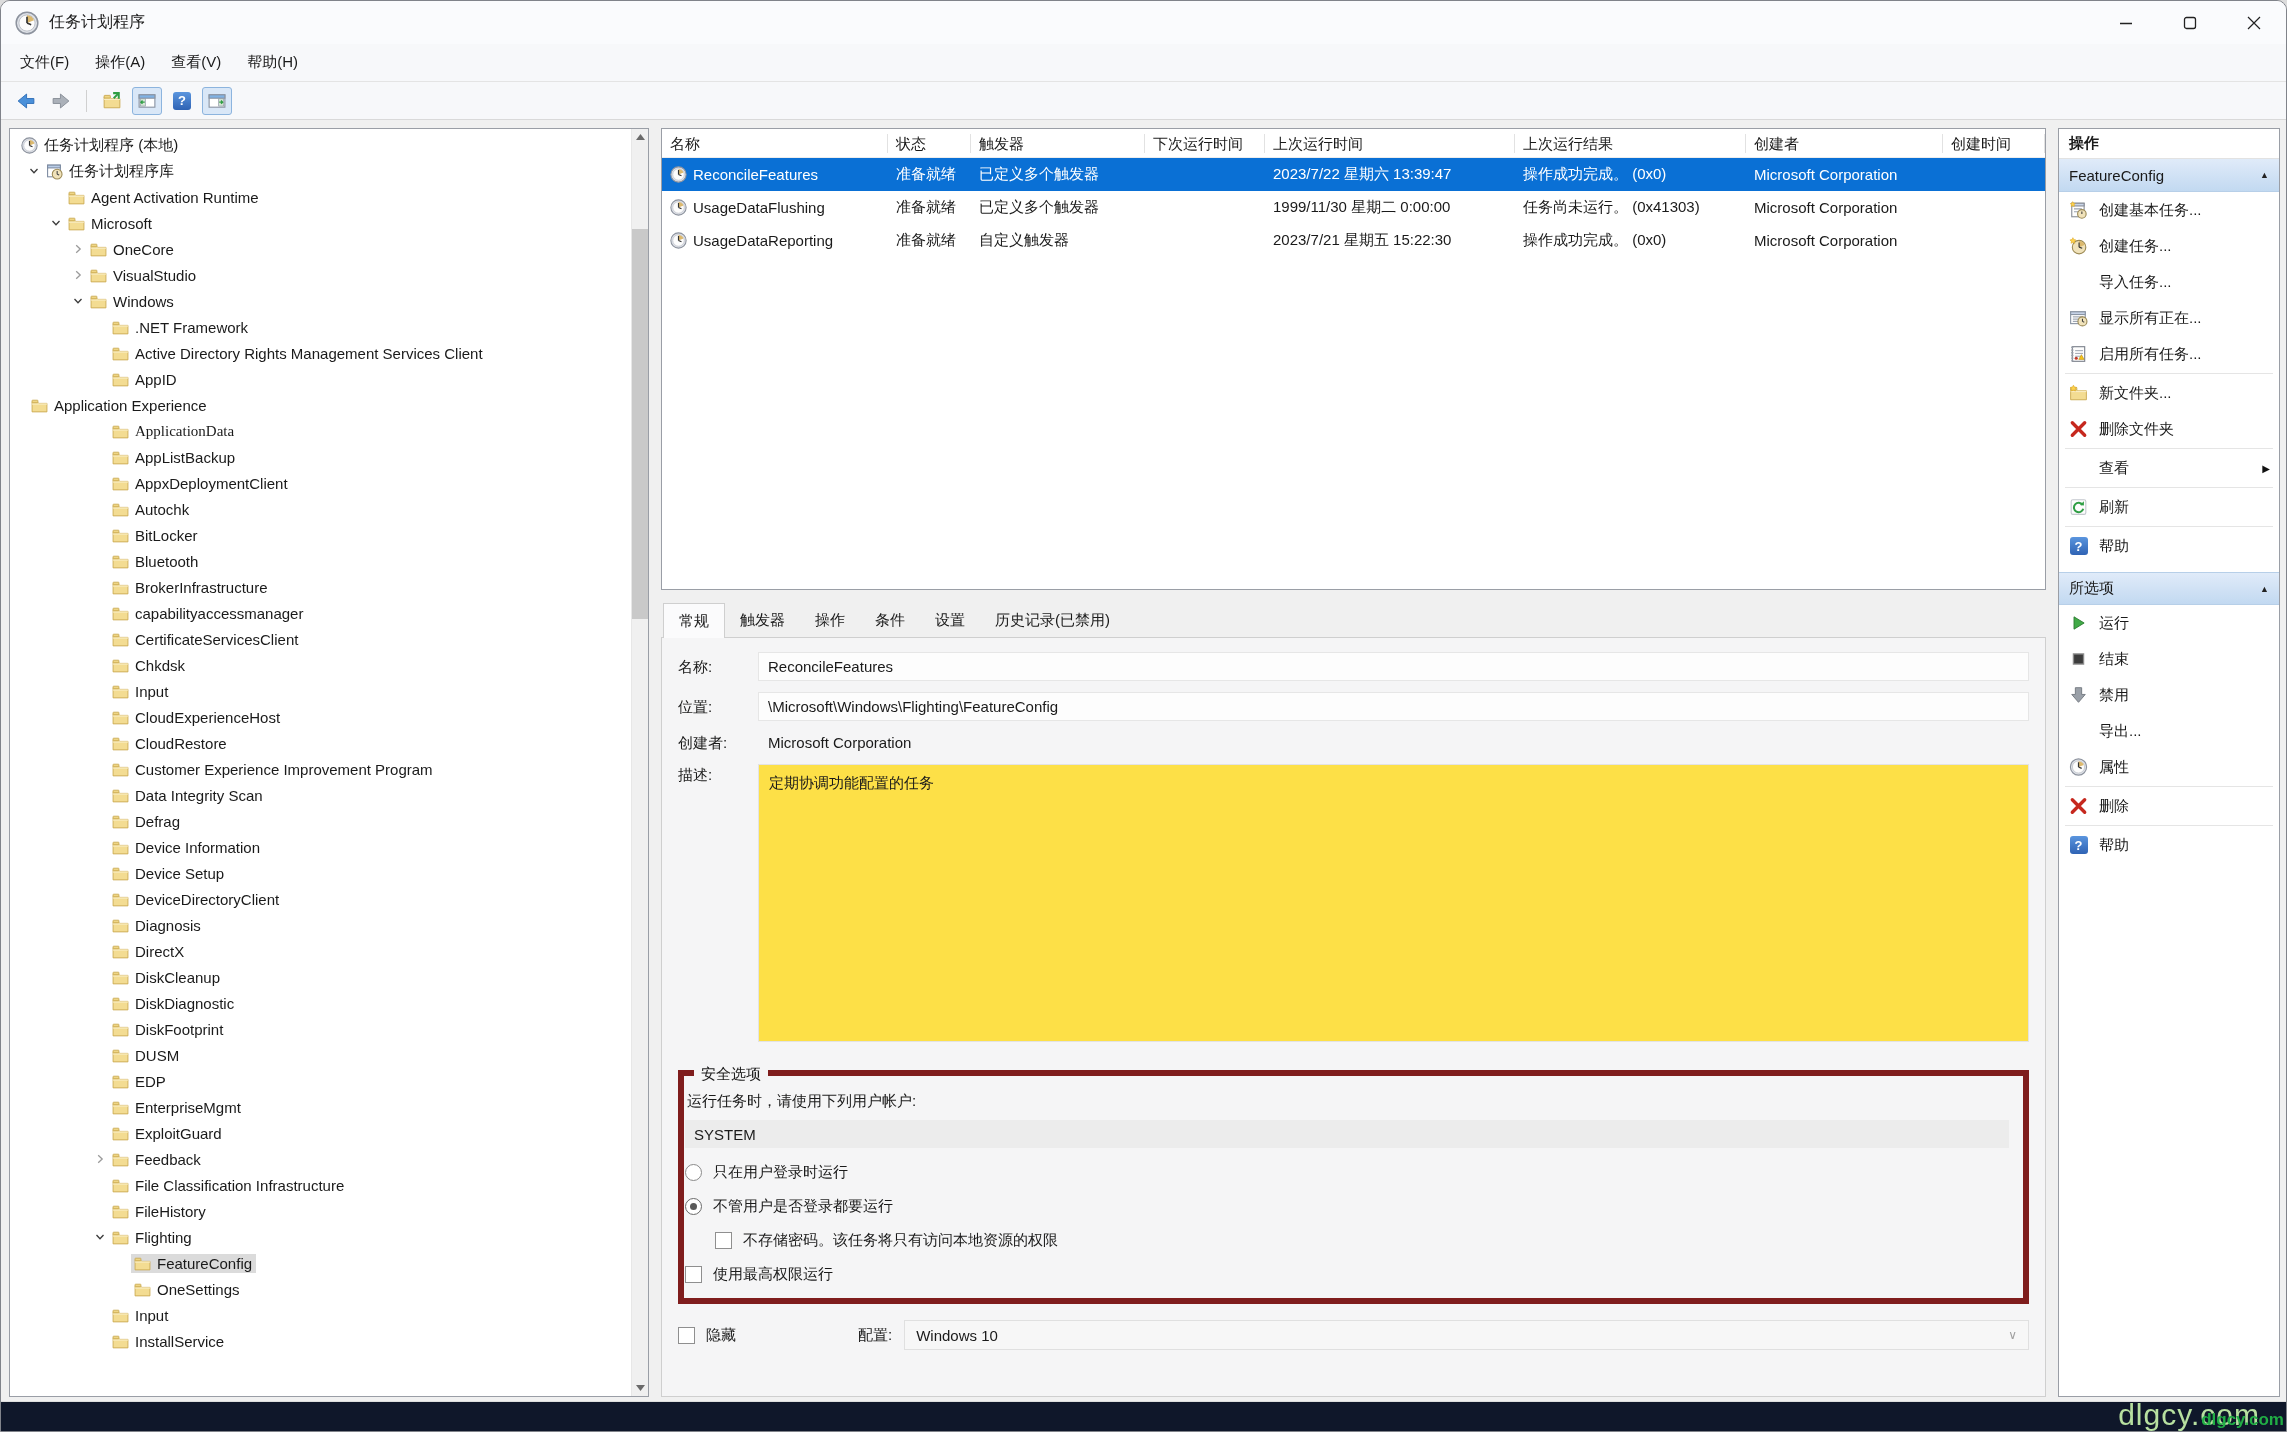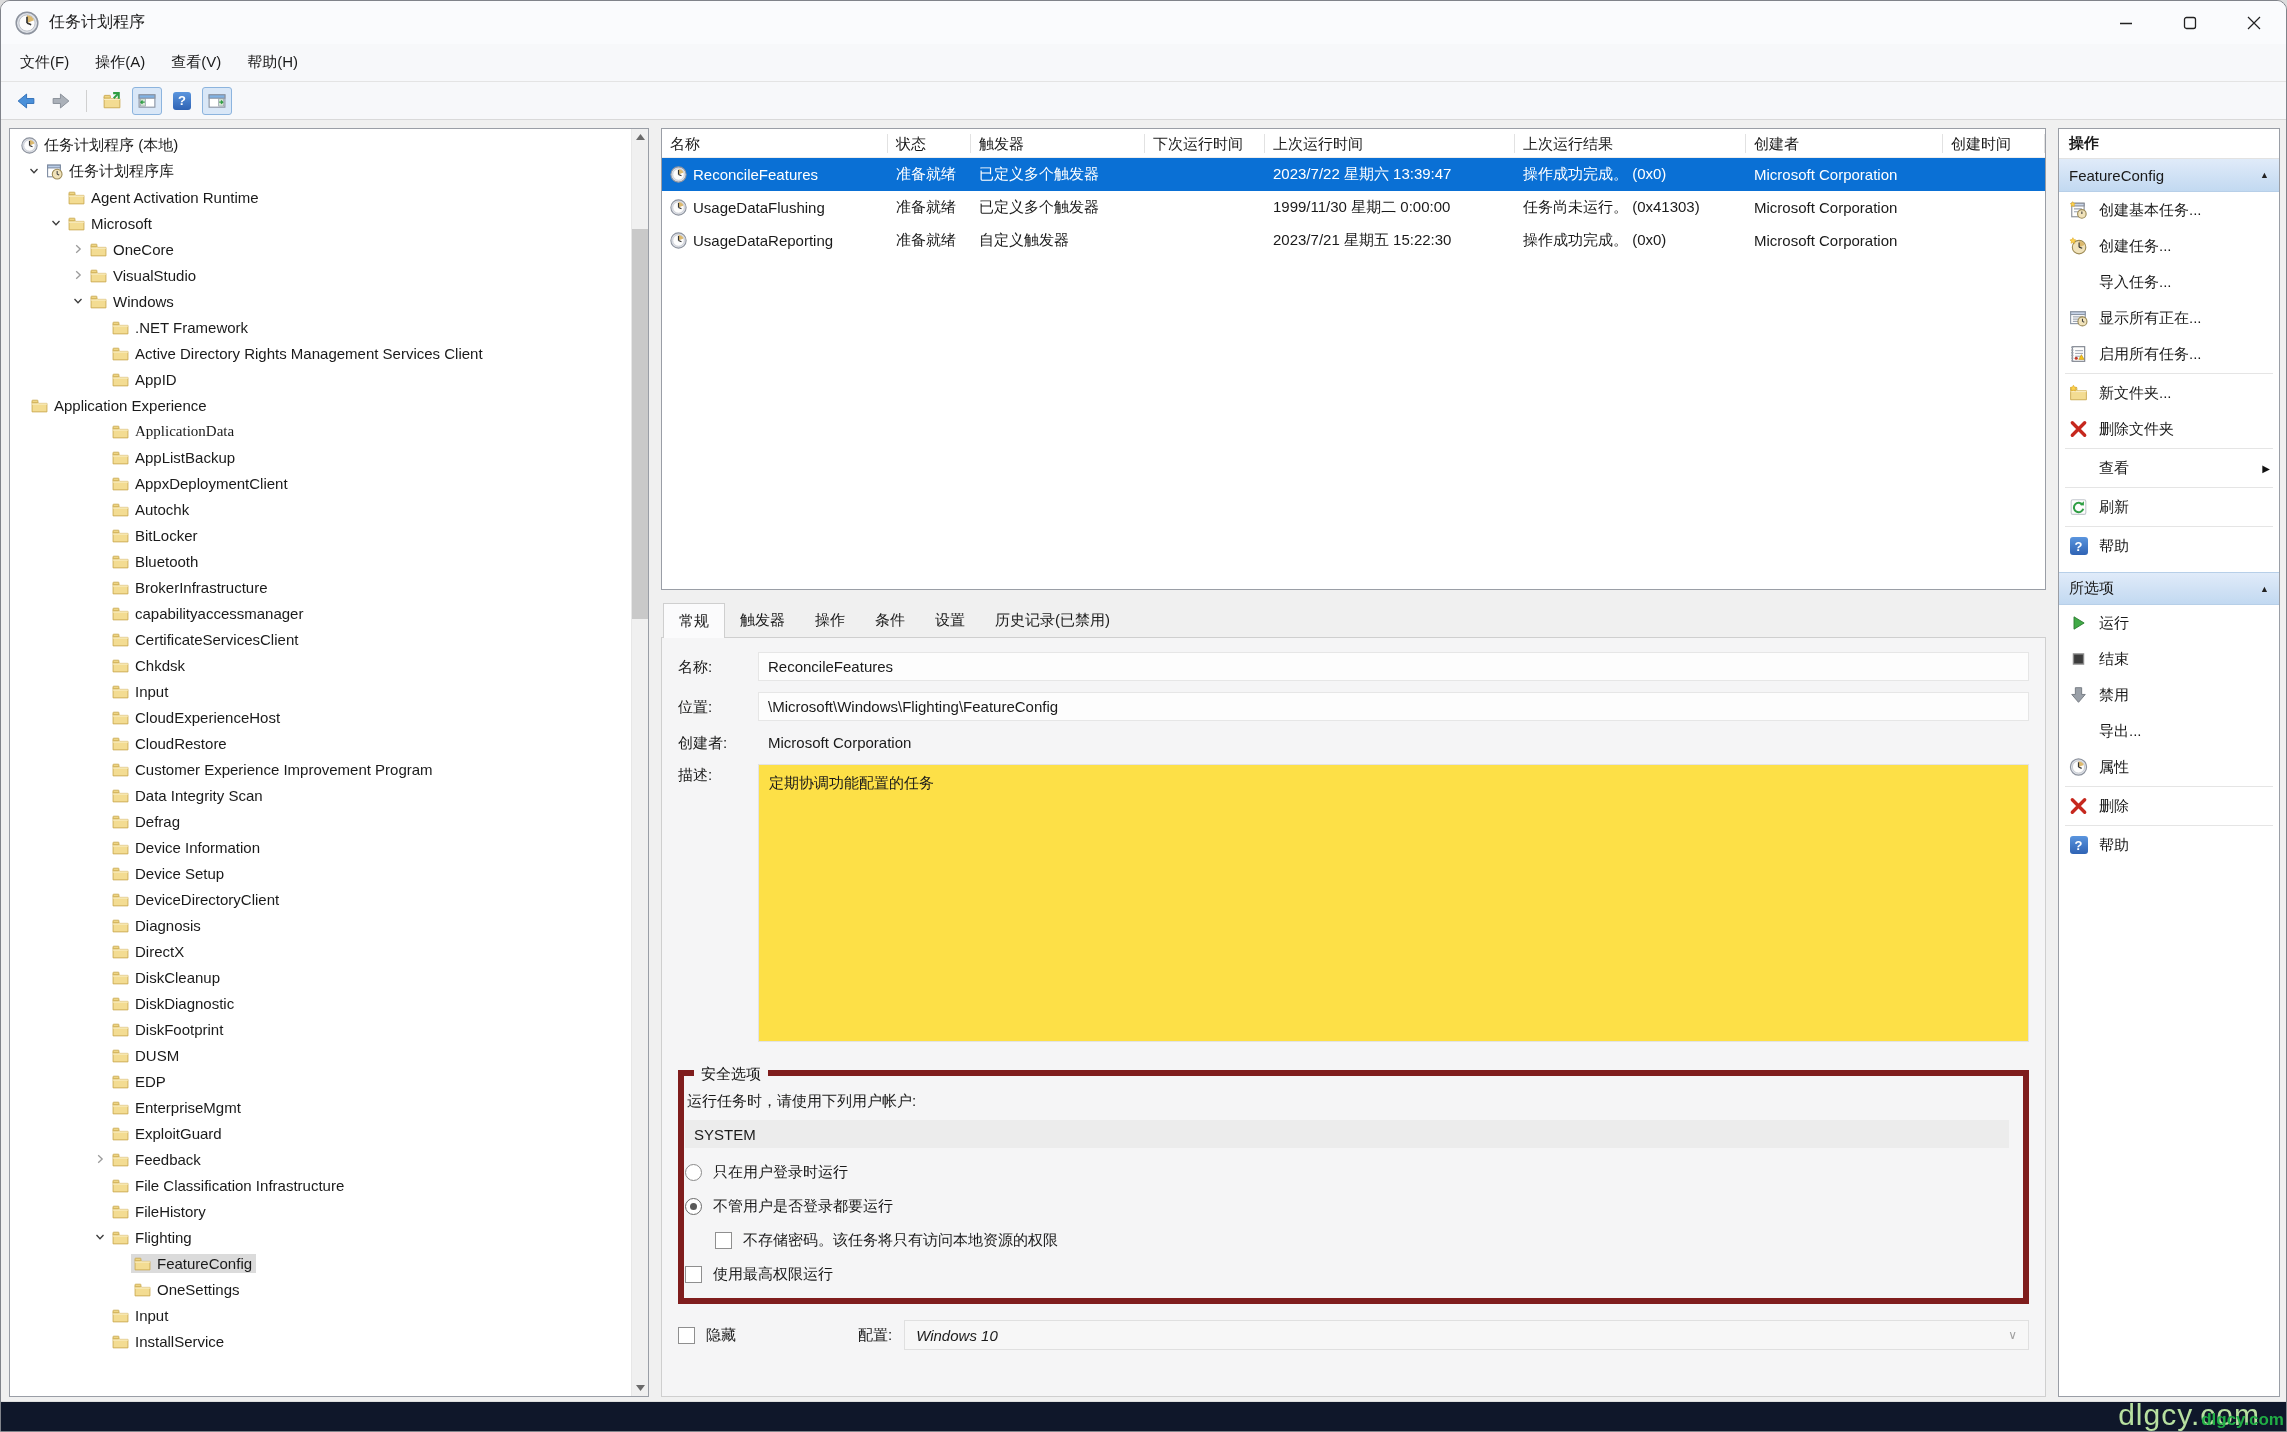--- a/index.html
+++ b/index.html
@@ -83,21 +83,21 @@
   .opt-row.indent { margin-left:30px; }
   .radio { width:17px; height:17px; border-radius:50%; border:1px solid #8a8a8a; background:#fff; position:relative; flex:none; }
   .radio.sel { border-color:#6a6a6a; }
   .radio.sel::after { content:""; position:absolute; inset:4px; border-radius:50%; background:#5a5a5a; }
   .checkbox { width:17px; height:17px; border:1px solid #8f8f8f; background:#fff; flex:none; }
 
   .footer-row { display:flex; align-items:center; margin-top:16px; font-size:15px; flex:none; }
   .footer-row .hid-label { margin-left:11px; }
   .config-label { margin-left:122px; margin-right:12px; }
   .config-select { flex:1; height:30px; background:#f7f7f7; border:1px solid #e0e0e0;
-                   display:flex; align-items:center; padding:0 11px;font-style:italic; }
+                   display:flex; align-items:center; padding:0 11px; }
   .config-select .dd-chev { margin-left:auto; color:#a0a0a0; font-size:12px; }
 
   
   .actions-panel { width:222px; flex:none; background:#fff; border:1px solid var(--panel-border);
                    display:flex; flex-direction:column; font-size:15px; overflow:hidden; }
   .actions-header { height:30px; flex:none; display:flex; align-items:center; padding:0 10px;
                     font-weight:bold; border-bottom:1px solid #e2e2e2; }
   .group-title { height:33px; flex:none; display:flex; align-items:center; padding:0 10px;
                  background:linear-gradient(#e0ebf9,#c2d9f1); border-bottom:1px solid #b7cfe8; }
   .group-title.second { margin-top:8px; border-top:1px solid #b7cfe8; }

